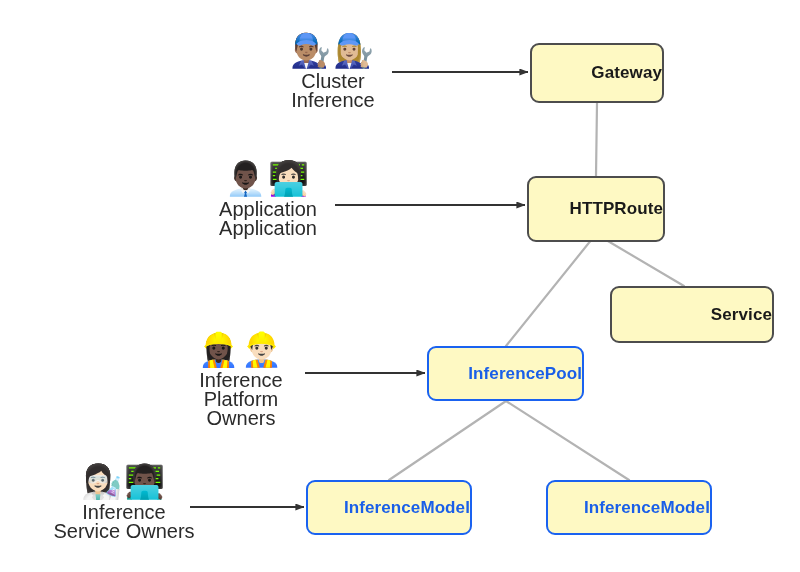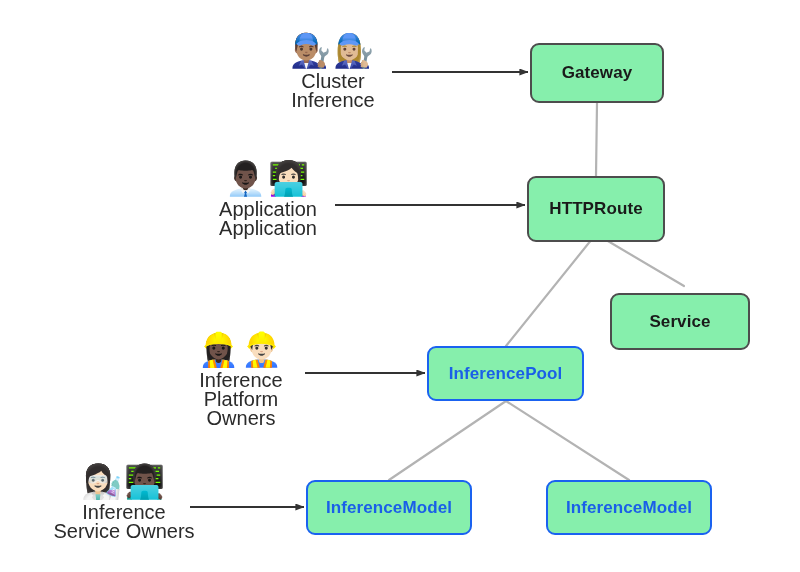--- a/index.html
+++ b/index.html
@@ -22,22 +22,22 @@
     width: 800px;
     height: 572px;
   }
 
   
   .node {
     position: absolute;
     box-sizing: border-box;
     display: flex;
     align-items: center;
-    justify-content: center;
-    background: #86efac;
+    justify-content: flex-end;
+    background: #fef9c3;
     border-radius: 9px;
     font-weight: bold;
     font-size: 17px;
     letter-spacing: 0.1px;
     white-space: nowrap;
   }
   .node.dark {
     border: 2px solid #4d4d4d;
     color: #1a1a1a;
   }
@@ -95,21 +95,21 @@
       </g>
   </svg>
 
   <div id="nodes-layer">
       <div class="node dark" style="left: 530px; top: 43px; width: 134px; height: 60px;">
         <span>Gateway</span>
       </div>
       <div class="node dark" style="left: 527px; top: 176px; width: 138px; height: 66px;">
         <span>HTTPRoute</span>
       </div>
-      <div class="node dark" style="left: 610px; top: 286px; width: 140px; height: 57px; margin-top: 7px;">
+      <div class="node dark" style="left: 610px; top: 286px; width: 164px; height: 57px;">
         <span>Service</span>
       </div>
       <div class="node blue" style="left: 427px; top: 346px; width: 157px; height: 55px;">
         <span>InferencePool</span>
       </div>
       <div class="node blue" style="left: 306px; top: 480px; width: 166px; height: 55px;">
         <span>InferenceModel</span>
       </div>
       <div class="node blue" style="left: 546px; top: 480px; width: 166px; height: 55px;">
         <span>InferenceModel</span>

